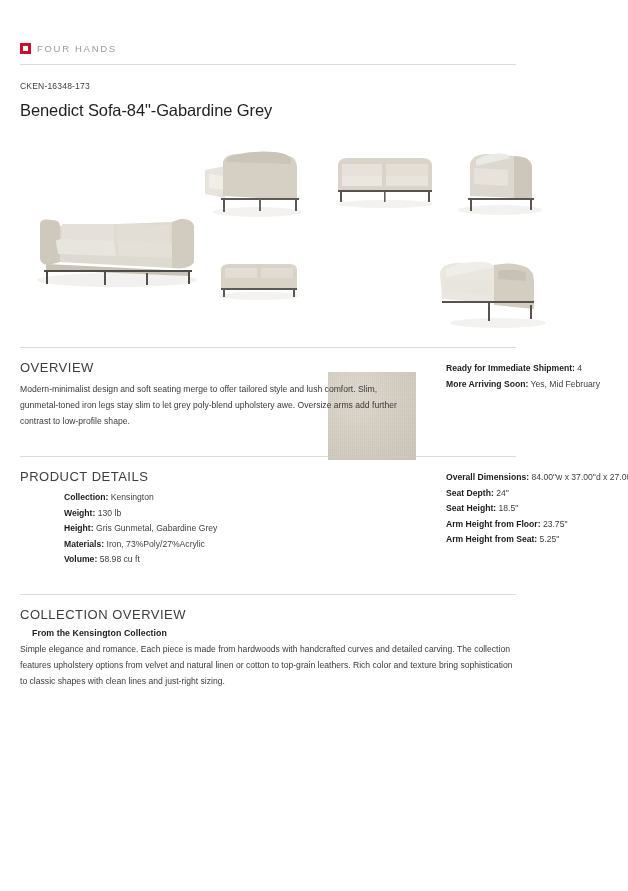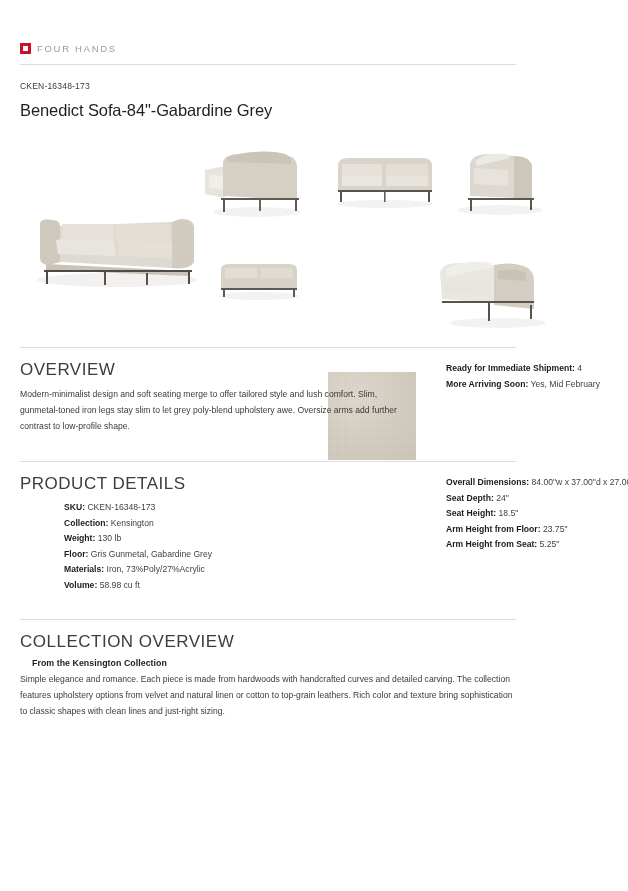--- a/index.html
+++ b/index.html
@@ -71,21 +71,21 @@
       radial-gradient(circle at 32% 28%, #e0dbd1 0%, #d6cfc4 55%, #cfc8bc 100%);
   }
 
   
   .section { padding: 0 20px; position: relative; }
   .cols { display: flex; }
   .col-left { width: 382px; flex: 0 0 382px; }
   .col-right { flex: 1 1 auto; }
 
   .section-heading {
-    font-size: 17px; color: #3d3d3d; letter-spacing: 0.5px;
+    font-size: 13px; color: #3d3d3d; letter-spacing: 0.5px;
     font-weight: 400; margin: 0 0 6px 0;
   }
   .body-text {
     font-size: 8.6px; color: #3a3a3a; line-height: 16px; margin: 0;
   }
   .spec-line {
     font-size: 8.6px; color: #3a3a3a; line-height: 15.5px;
     margin: 0; white-space: nowrap;
   }
   .spec-label { font-weight: 700; color: #1c1c1c; padding-left: 44px; }
@@ -233,33 +233,29 @@
     </div>
   </div>
 
   <div class="rule" style="margin-top:27px"></div>
 
   <div class="section sec-details">
     <div class="cols">
       <div class="col-left">
         <div class="section-heading">PRODUCT DETAILS</div>
         <p class="spec-line">
-          <span class="spec-label">SKU:</span>
-          <span class="spec-value">CKEN-16348-173</span>
-        </p>
-        <p class="spec-line">
           <span class="spec-label">Collection:</span>
           <span class="spec-value">Kensington</span>
         </p>
         <p class="spec-line">
           <span class="spec-label">Weight:</span>
           <span class="spec-value">130 lb</span>
         </p>
         <p class="spec-line">
-          <span class="spec-label">Floor:</span>
+          <span class="spec-label">Height:</span>
           <span class="spec-value">Gris Gunmetal, Gabardine Grey</span>
         </p>
         <p class="spec-line">
           <span class="spec-label">Materials:</span>
           <span class="spec-value">Iron, 73%Poly/27%Acrylic</span>
         </p>
         <p class="spec-line">
           <span class="spec-label">Volume:</span>
           <span class="spec-value">58.98 cu ft</span>
         </p>

